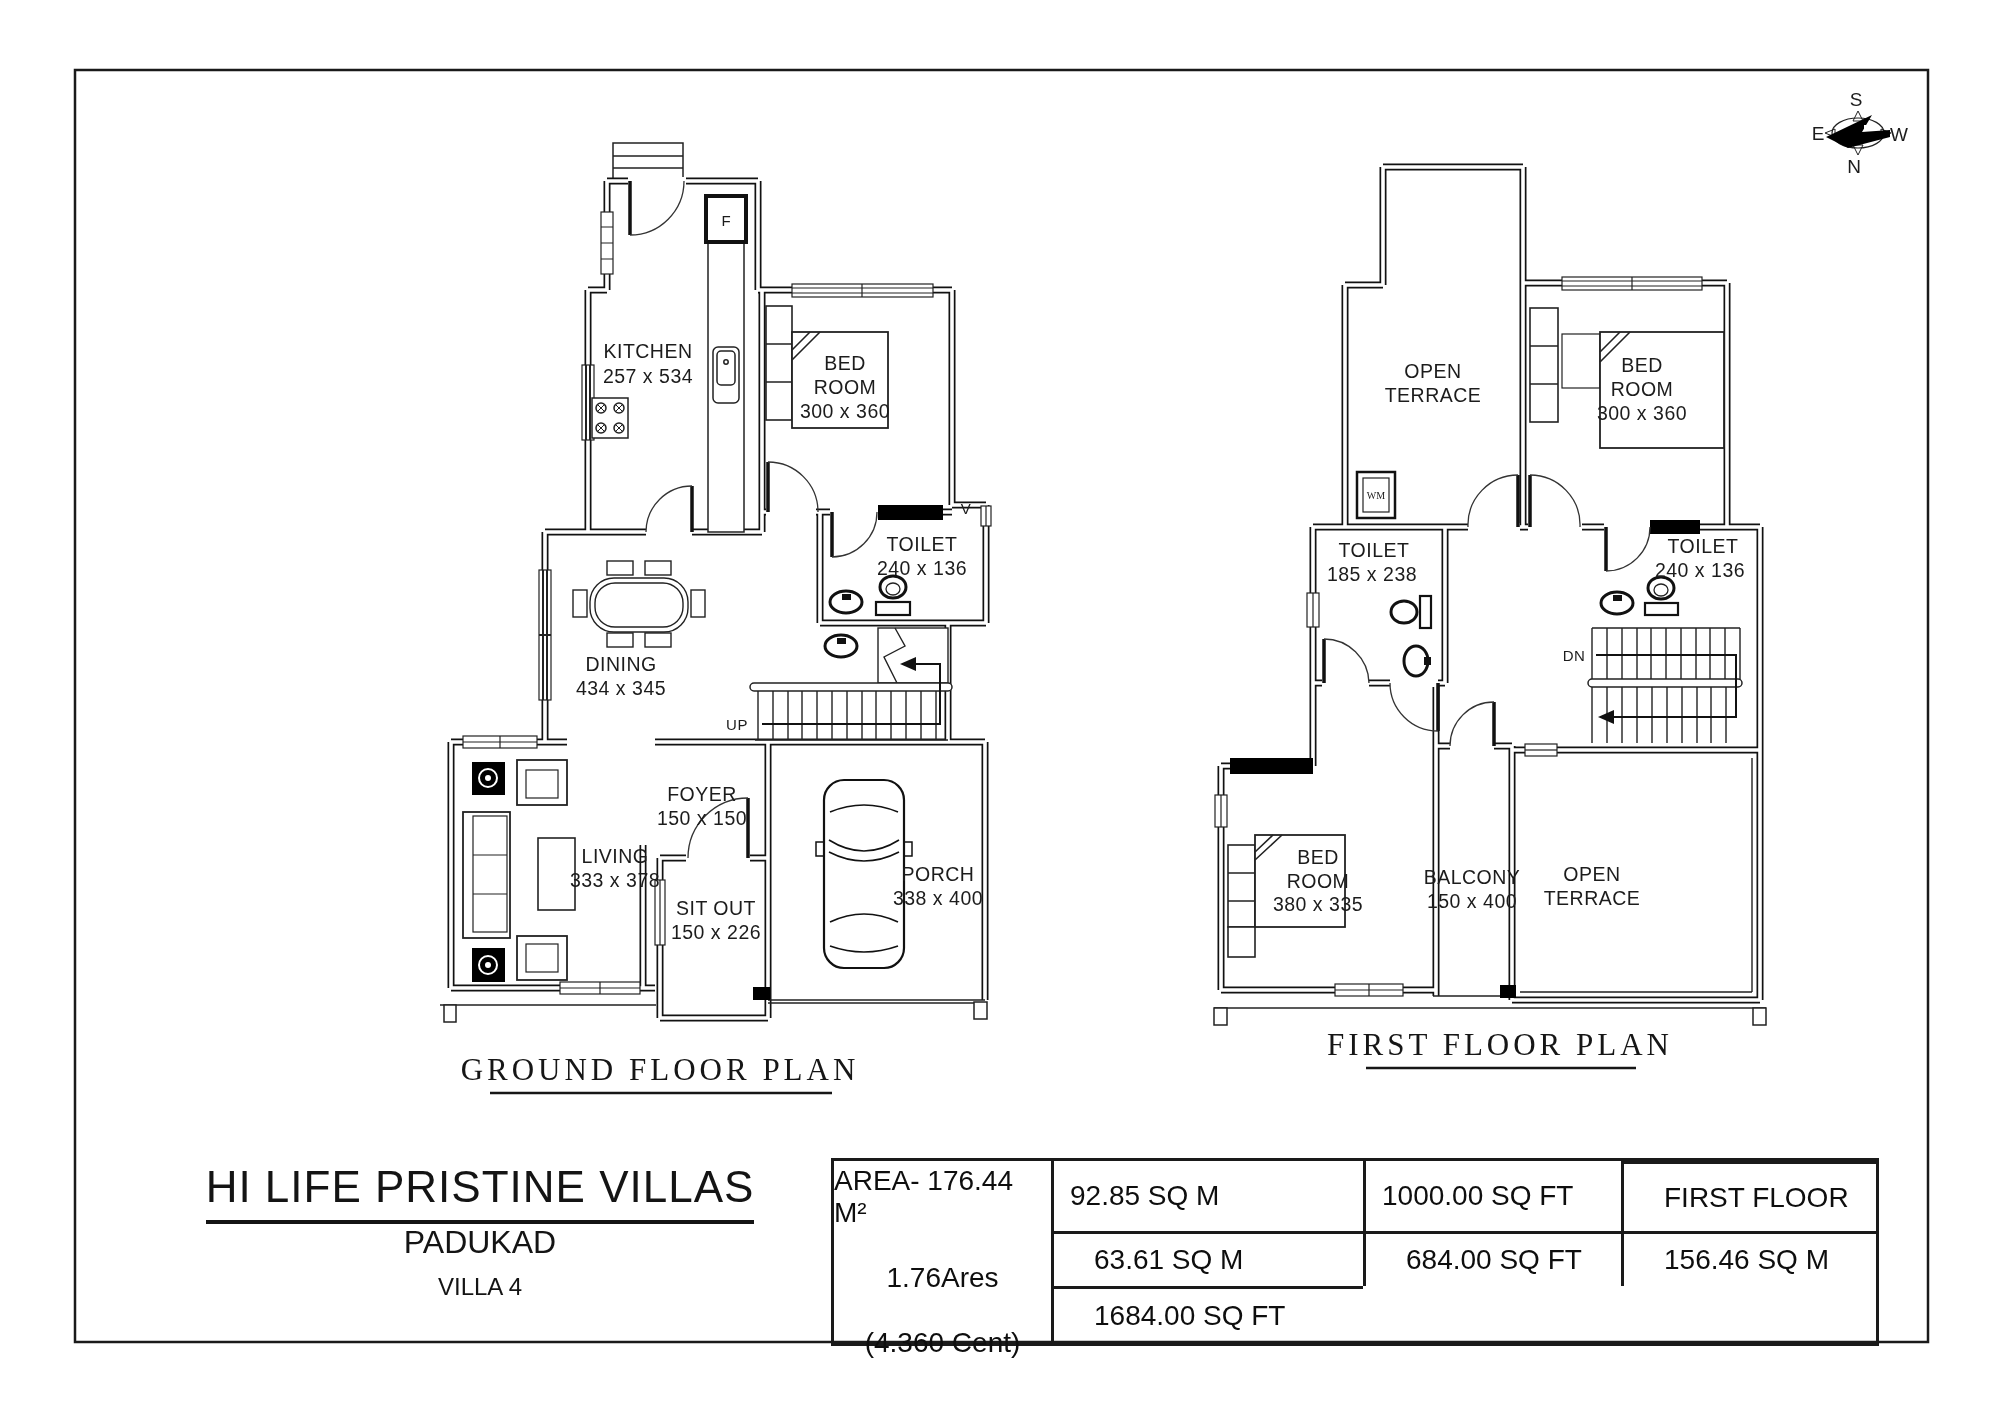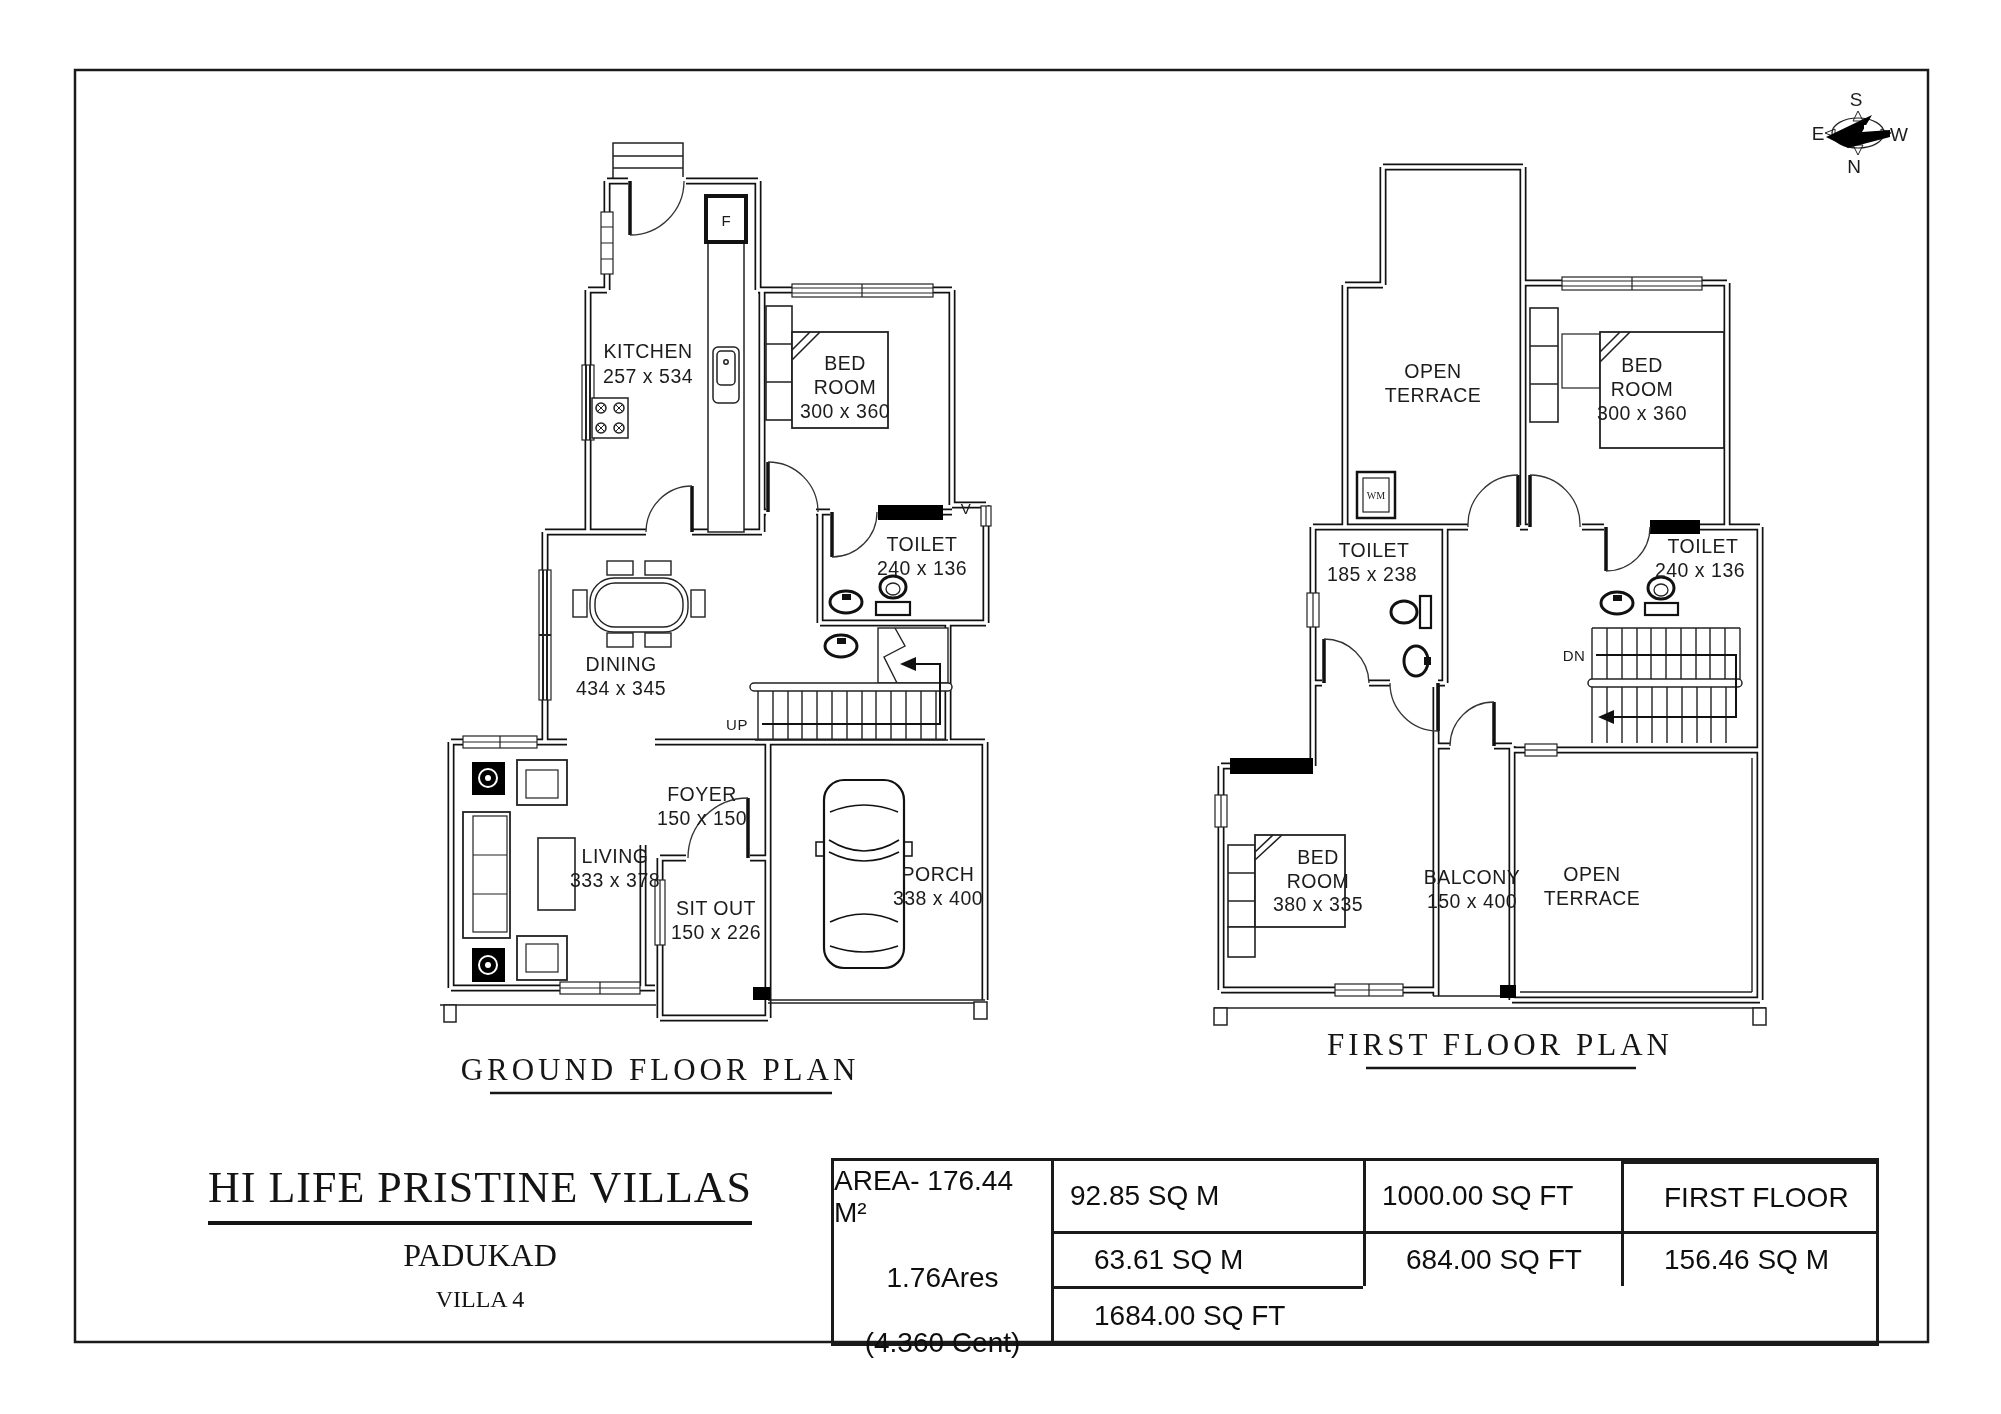--- a/index.html
+++ b/index.html
@@ -6,24 +6,24 @@
   .page{position:relative;width:2001px;height:1414px;background:#ffffff;overflow:hidden;
         font-family:"Liberation Sans",sans-serif;color:#111;}
   svg{position:absolute;left:0;top:0;}
   svg text{fill:#1c1c1c;}
   .rlabel{font-family:"Liberation Sans",sans-serif;font-size:19.5px;letter-spacing:.5px;}
   .rsmall{font-family:"Liberation Sans",sans-serif;font-size:15px;}
   .rtiny{font-family:"Liberation Serif",serif;font-size:10px;}
   .ptitle{font-family:"Liberation Serif",serif;font-size:31px;letter-spacing:4px;fill:#161616;}
   .ctext{font-family:"Liberation Sans",sans-serif;font-size:19px;}
   .company{position:absolute;left:140px;top:1162px;width:680px;text-align:center;
-           font-family:Liberation Serif, serif;color:#141414;}
+           font-family:Liberation Sans, sans-serif;color:#141414;}
   .company .nm{display:inline-block;font-size:44px;letter-spacing:1px;
                border-bottom:4px solid #141414;padding-bottom:8px;}
-  .company .loc{font-size:32px;margin-top:12px;}
+  .company .loc{font-size:32px;}
   .company .unit{font-size:24px;margin-top:12px;}
   .areatbl{position:absolute;left:831px;top:1158px;display:grid;
            grid-template-columns:217px 312px 258px 255px;
            grid-template-rows:70px 55px 57px;
            border:3px solid #1a1a1a;font-size:28px;color:#0e0e0e;}
   .areatbl .cell{display:flex;align-items:center;padding-left:16px;}
   .areatbl .summary{grid-row:1/4;grid-column:1;display:flex;flex-direction:column;
                     justify-content:space-around;align-items:center;padding:4px 0;gap:33px;}
   .areatbl .bl{border-left:3px solid #1a1a1a;}
   .areatbl .bt{border-top:3px solid #1a1a1a;padding-left:40px;}

